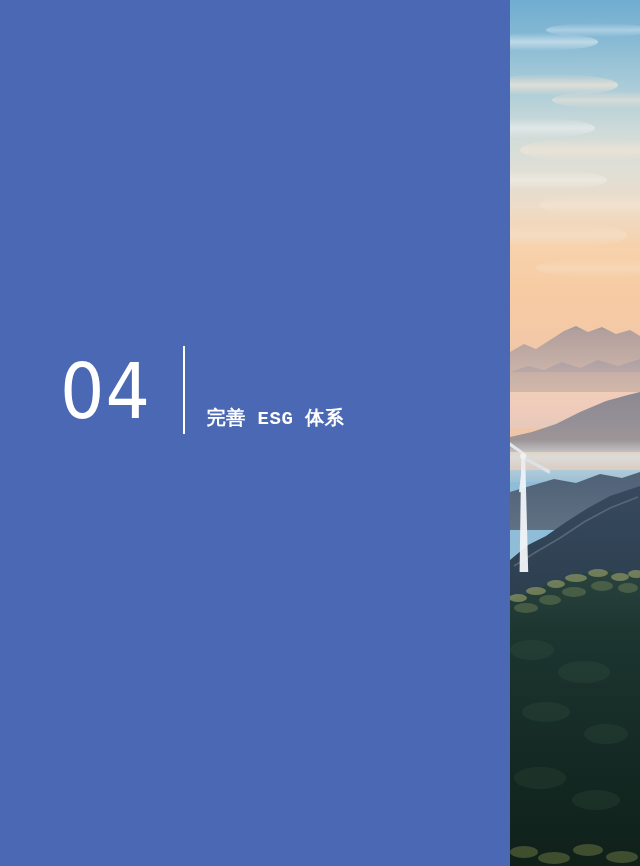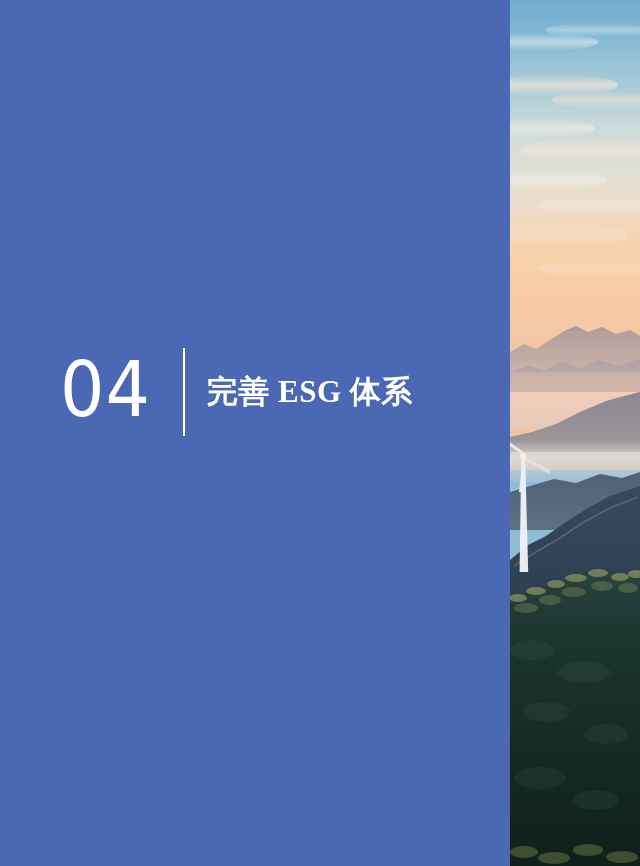--- a/index.html
+++ b/index.html
@@ -26,23 +26,23 @@
     top: 0;
     width: 510px;
     height: 866px;
     background: #4a68b4;
   }
 
   
   .heading-block {
     position: absolute;
     left: 60px;
-    top: 336px;
+    top: 322px;
     display: flex;
-    align-items: center;
+    align-items: flex-end;
     height: 112px;
   }
 
   .section-number {
     font-family: "DejaVu Sans", "Liberation Sans", sans-serif;
     font-size: 76px;
     line-height: 1;
     font-weight: 400;
     color: #ffffff;
     letter-spacing: 1px;
@@ -61,22 +61,22 @@
     flex: 0 0 auto;
   }
 
   .title-lines {
     display: flex;
     flex-direction: column;
     justify-content: center;
   }
 
   .title-line {
-    font-family: Liberation Serif, serif;
-    font-size: 31px;
+    font-family: Liberation Mono, monospace;
+    font-size: 19px;
     font-weight: 700;
     color: #ffffff;
     line-height: 1.55;
     letter-spacing: 0.5px;
     white-space: nowrap;
   }
 
   
   .photo-panel {
     position: absolute;

